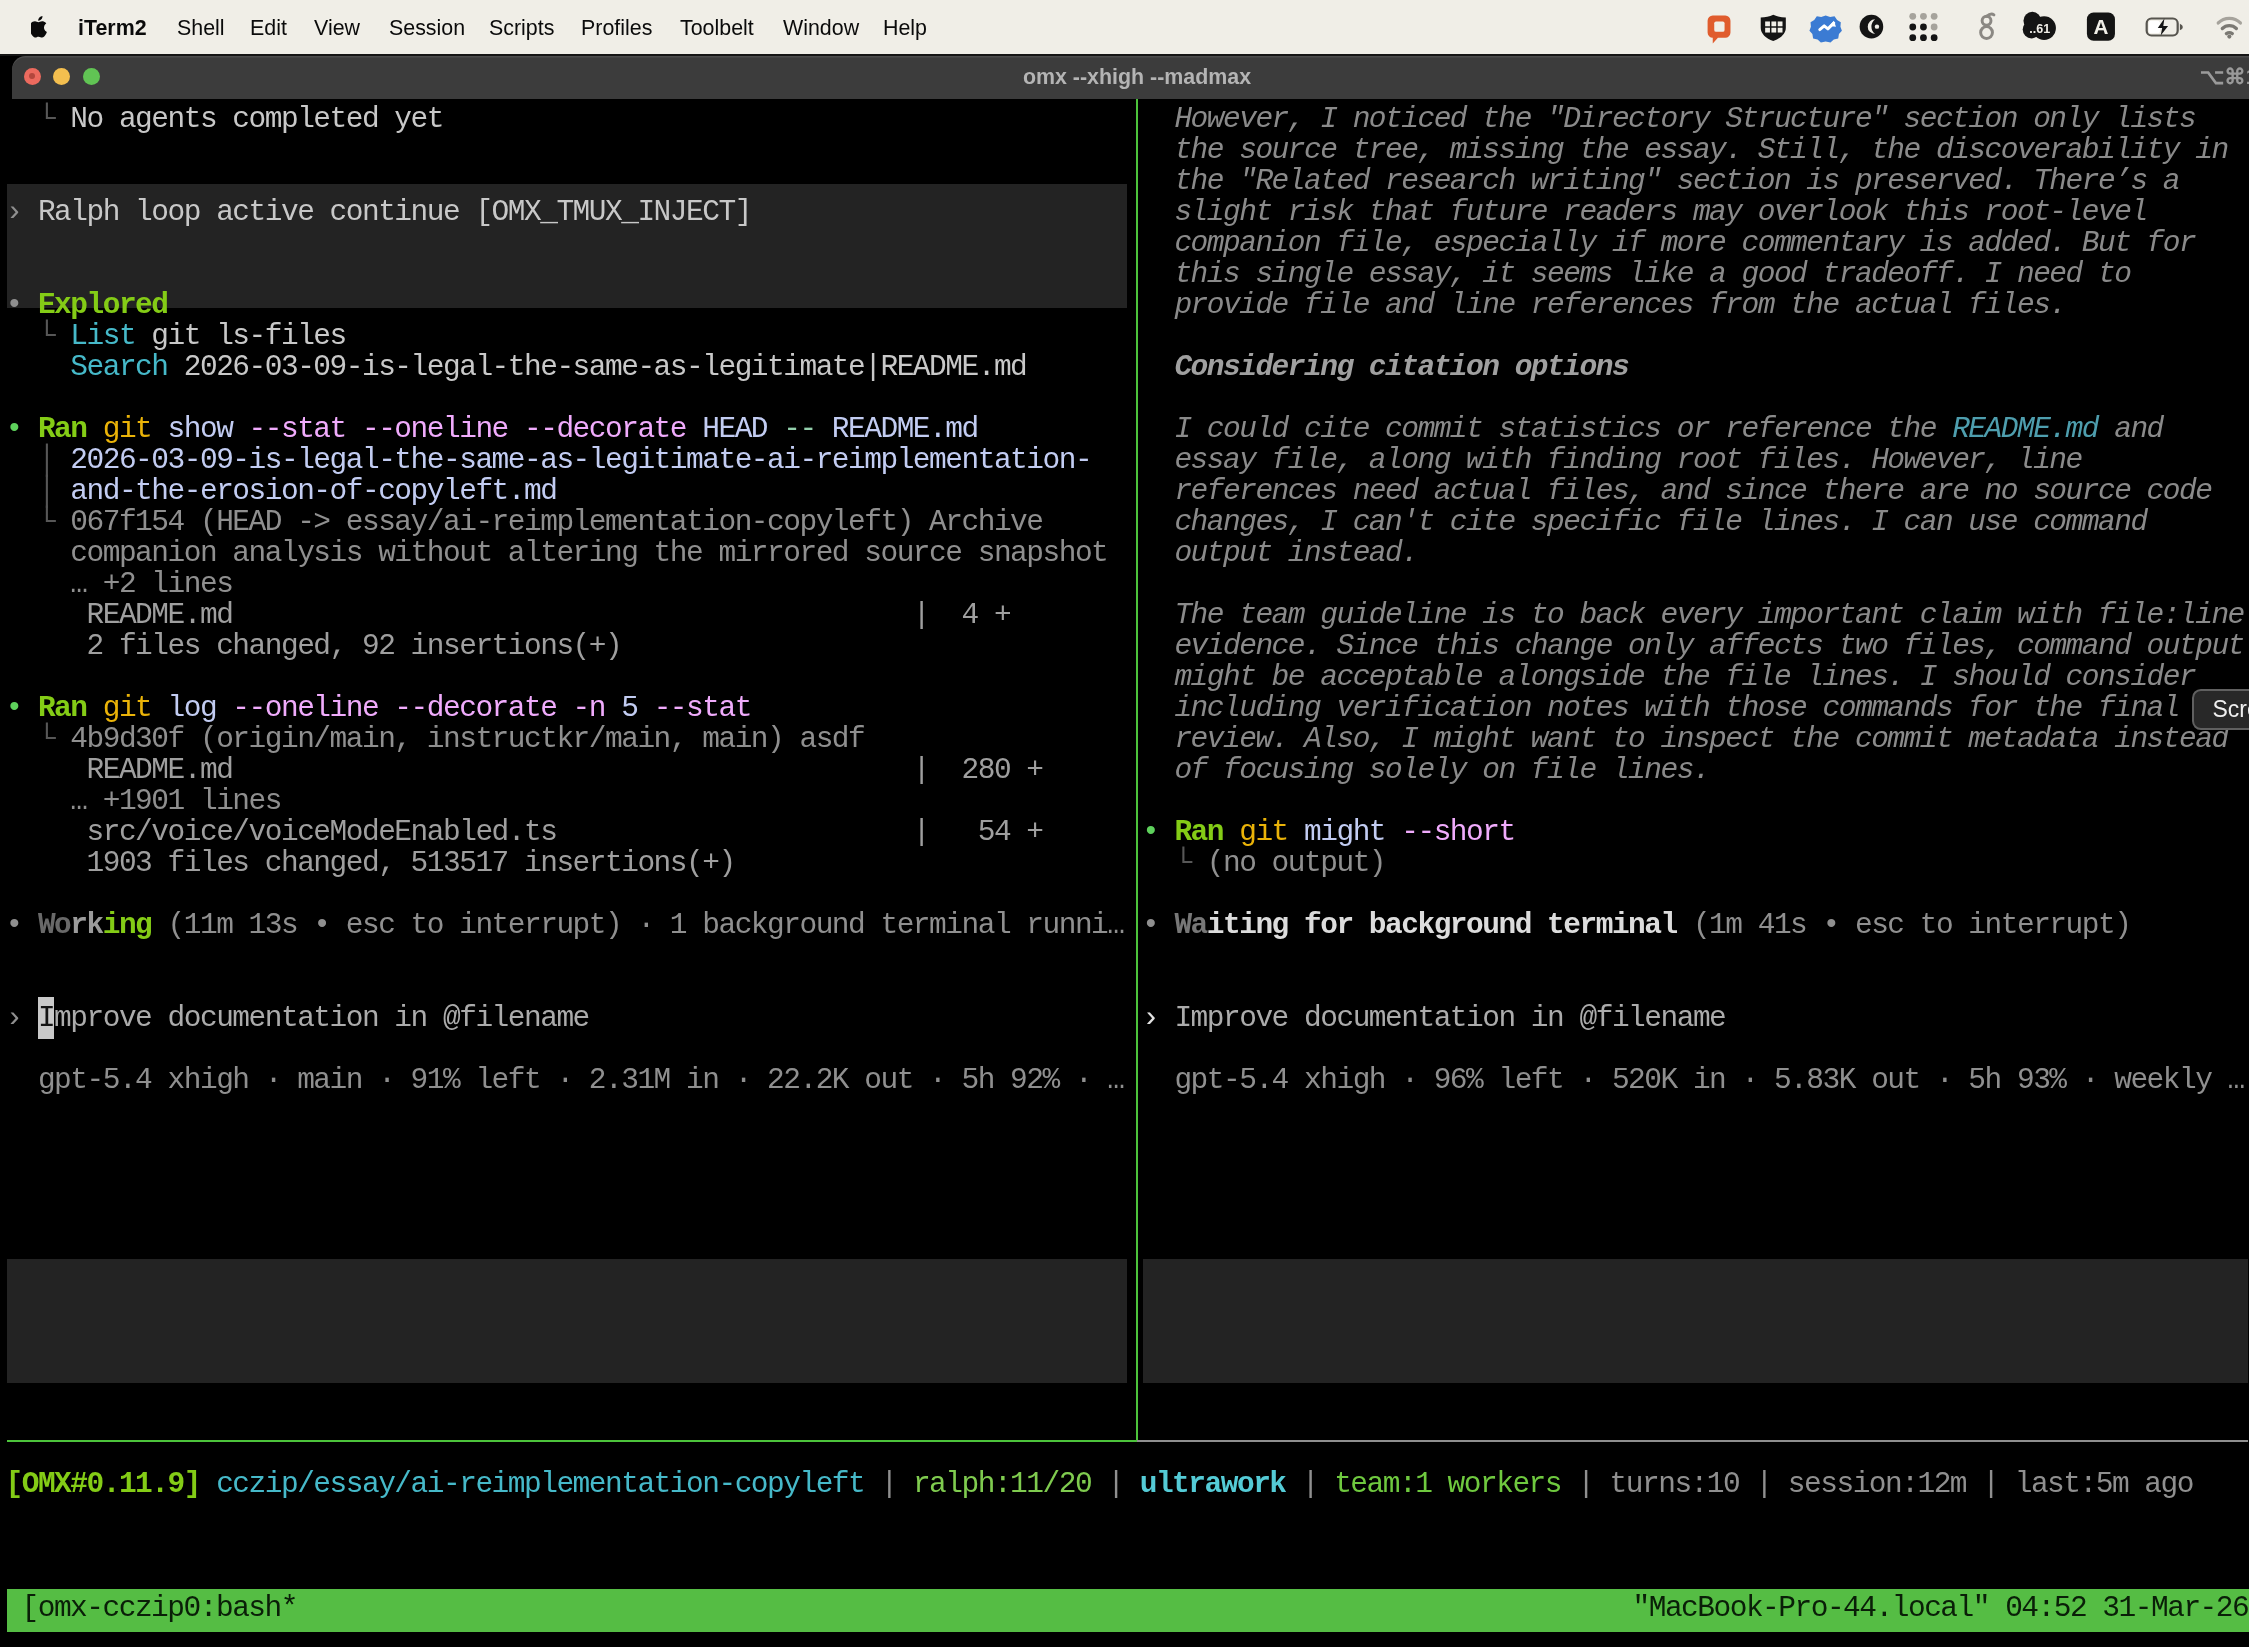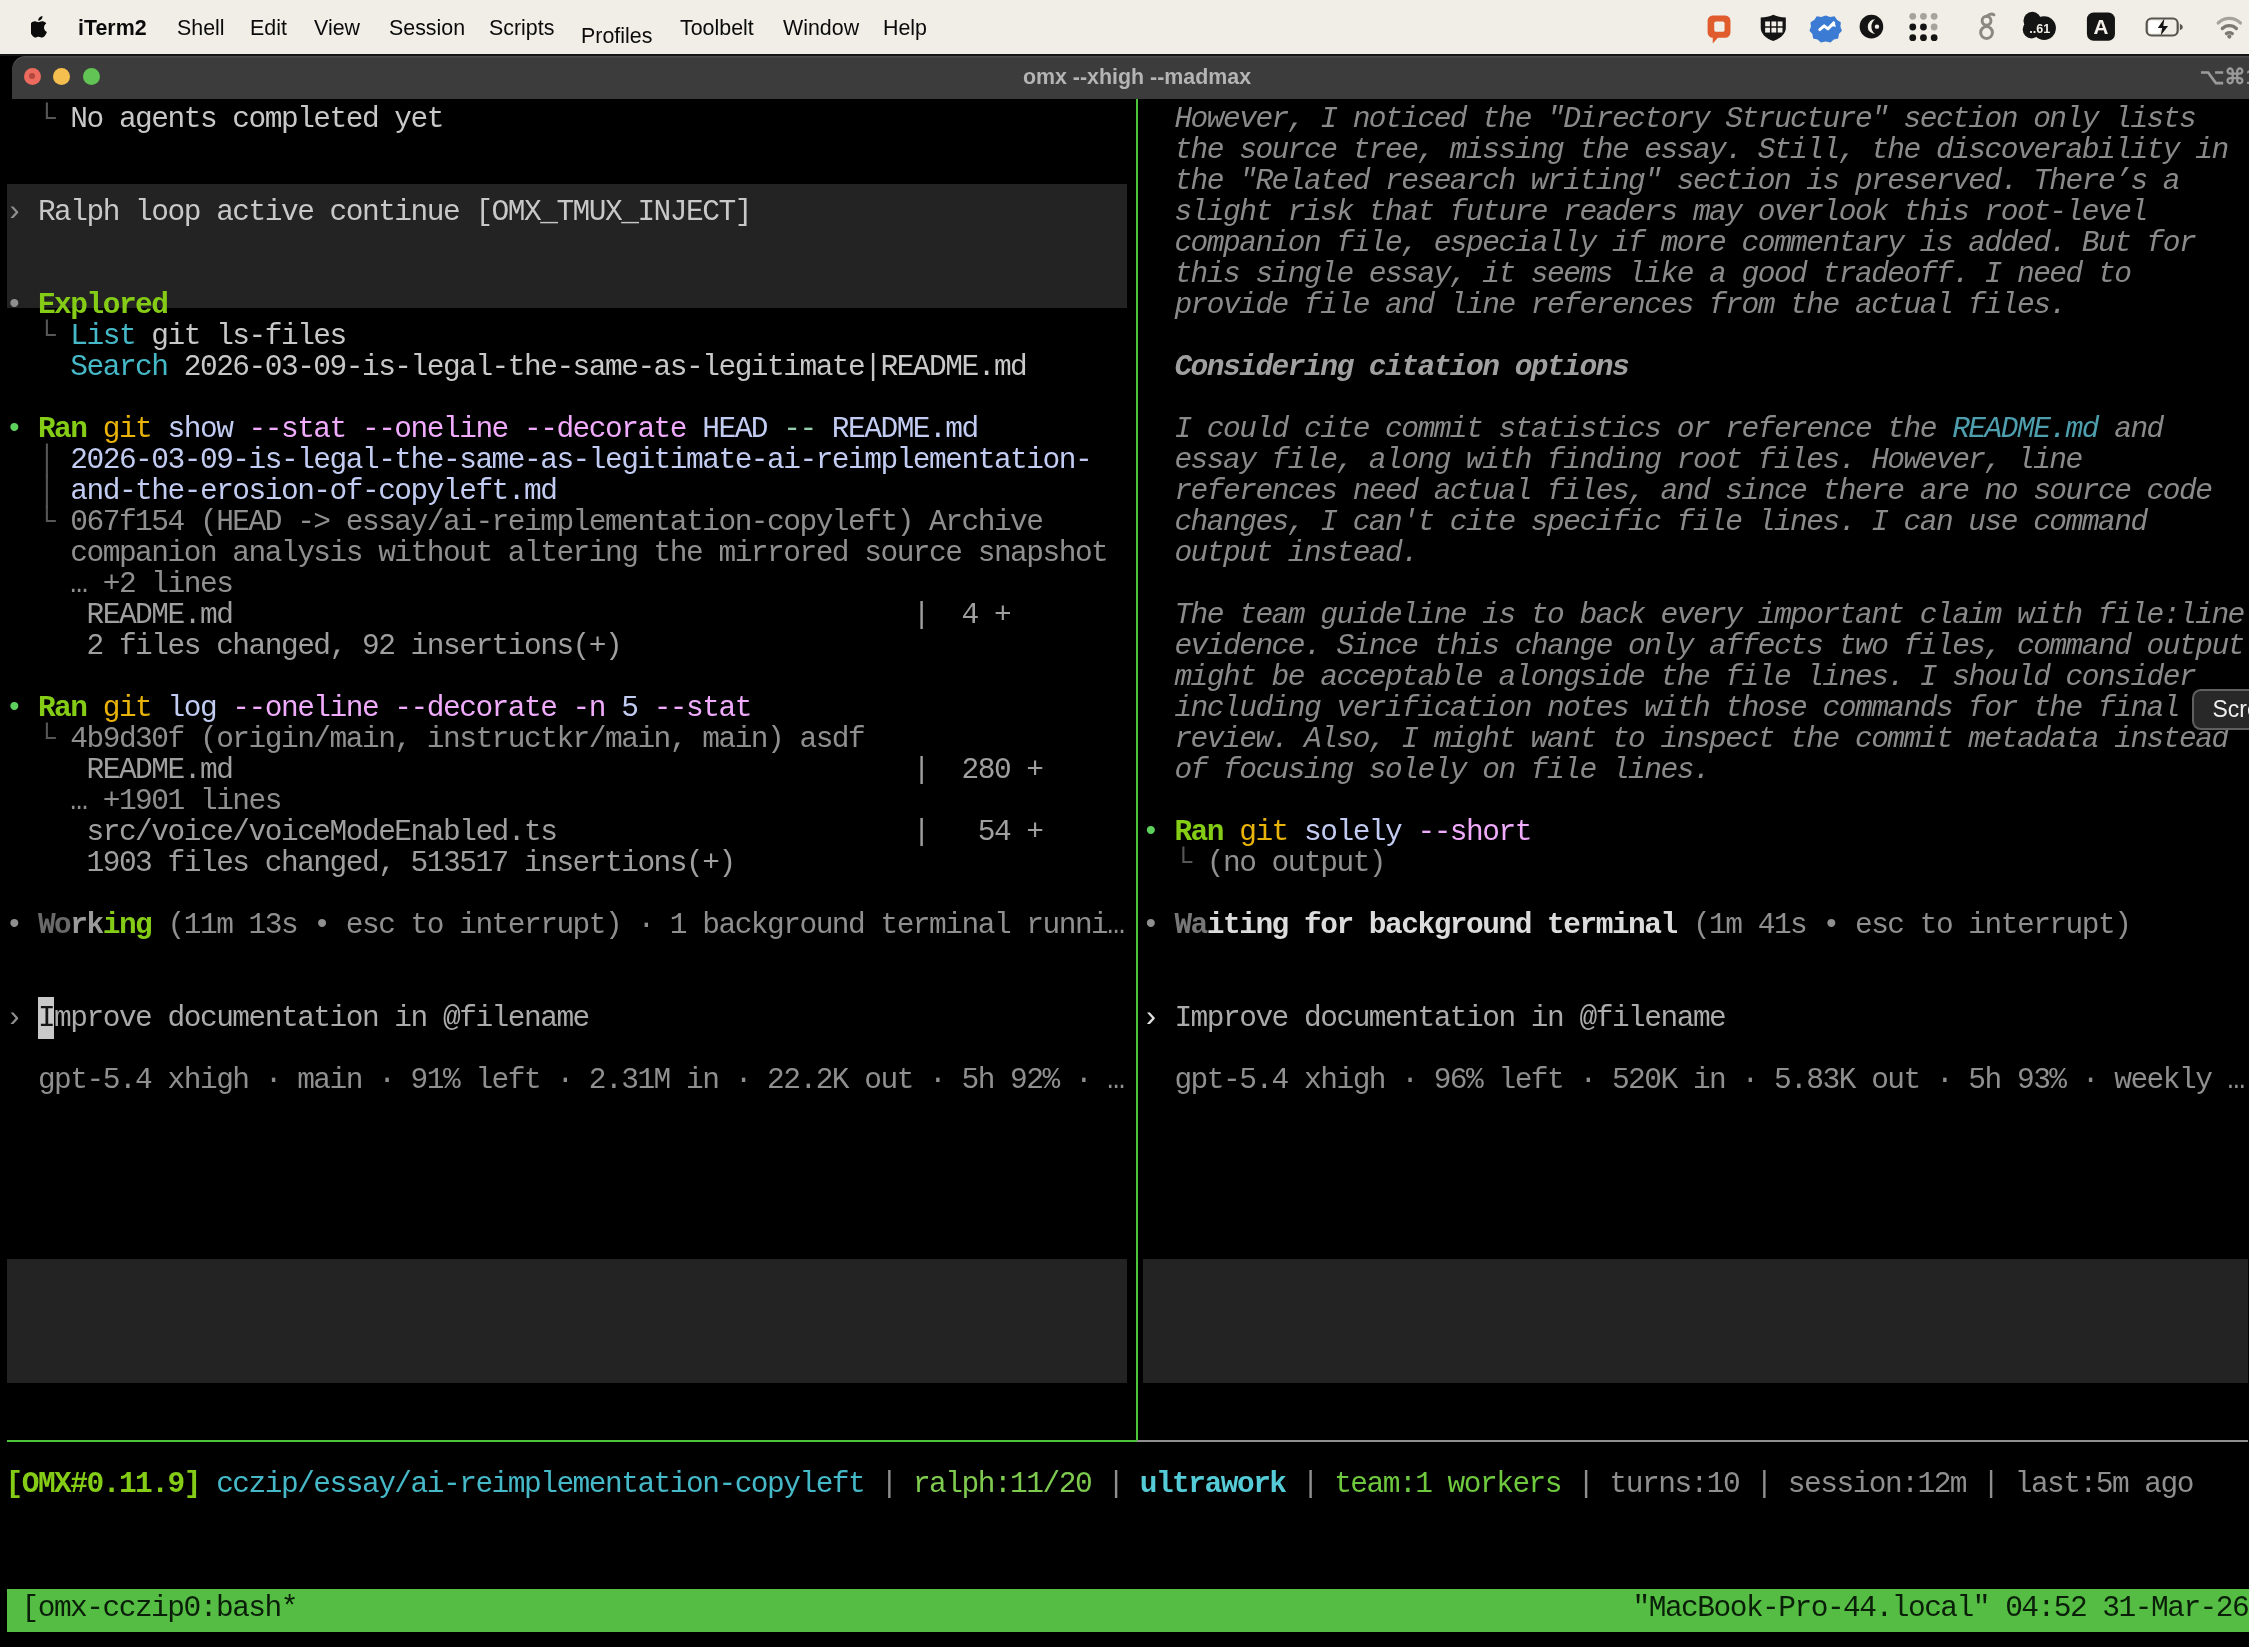--- a/index.html
+++ b/index.html
@@ -45,21 +45,21 @@
   <svg style="position:absolute; left:31px; top:14.8px;" width="19" height="23.6" viewBox="0 0 25 30">
     <path fill="#0b0b0b" d="M17.1 15.9c0-3.6 2.9-5.3 3-5.4-1.6-2.4-4.2-2.7-5.1-2.8-2.2-.2-4.2 1.3-5.3 1.3-1.1 0-2.8-1.3-4.6-1.2-2.4 0-4.6 1.4-5.8 3.5-2.5 4.3-.7 10.7 1.7 14.2 1.2 1.7 2.6 3.6 4.4 3.6 1.8-.1 2.5-1.1 4.6-1.1 2.1 0 2.8 1.1 4.6 1.1 1.9 0 3.1-1.7 4.3-3.4 1.4-2 1.9-3.9 2-4-.1-.1-3.8-1.5-3.8-5.8z"></path>
     <path fill="#0b0b0b" d="M13.6 5.2c1-1.2 1.6-2.8 1.5-4.5-1.4.1-3.1 1-4.1 2.1-.9 1-1.7 2.7-1.5 4.3 1.6.1 3.1-.8 4.1-1.9z"></path>
   </svg>
   <span class="item" style="left:78px; font-weight:bold;">iTerm2</span>
   <span class="item" style="left:177px;">Shell</span>
   <span class="item" style="left:250px;">Edit</span>
   <span class="item" style="left:314px;">View</span>
   <span class="item" style="left:389px;">Session</span>
   <span class="item" style="left:489px;">Scripts</span>
-  <span class="item" style="left:581px;margin-top:8px;">Profiles</span>
+  <span class="item" style="left:581px;">Profiles</span>
   <span class="item" style="left:680px;">Toolbelt</span>
   <span class="item" style="left:783px;">Window</span>
   <span class="item" style="left:883px;">Help</span>
   <svg style="position:absolute; left:1698px; top:0;" width="552" height="54" viewBox="0 0 748 73">
 
 <g transform="translate(14,21)">
   <path fill="#E05C2D" d="M7 0 h16 a7 7 0 0 1 7 7 v16 a7 7 0 0 1 -7 7 h-10 l-7 8 v-8 h0 a7 7 0 0 1 -7 -7 v-16 a7 7 0 0 1 7 -7 z"></path>
   <rect x="8" y="8" width="14" height="14" rx="2.5" fill="#F0EEE7"></rect>
 </g>
 
@@ -196,21 +196,21 @@
   <i class="it">changes, I can't cite specific file lines. I can use command</i>
   <i class="it">output instead.</i>
 
   <i class="it">The team guideline is to back every important claim with file:line</i>
   <i class="it">evidence. Since this change only affects two files, command output</i>
   <i class="it">might be acceptable alongside the file lines. I should consider</i>
   <i class="it">including verification notes with those commands for the final</i>
   <i class="it">review. Also, I might want to inspect the commit metadata instead</i>
   <i class="it">of focusing solely on file lines.</i>
 
-<span class="gn">•</span> <b class="wt">Ran</b> <span class="bl">git</span> <span class="lv">solely</span> <span class="sa">--short</span>
+<span class="gn">•</span> <b class="wt">Ran</b> <span class="bl">git</span> <span class="lv">might</span> <span class="sa">--short</span>
   <span class="dim">└</span> <span class="gy">(no output)</span>
 
 <span class="gy">•</span> <b style="color:#777777">Wa</b><b style="color:#DCDCDC">iting for background terminal</b><span class="gy"> (1m 41s • esc to interrupt)</span>
 
 
 <span style="color:#E2E2E2">›</span> <span class="inp">Improve documentation in @filename</span>
 
   <span class="gy">gpt-5.4 xhigh · 96% left · 520K in · 5.83K out · 5h 93% · weekly …</span></pre>
   <pre id="omx" style="left:5.5px; top:1370px;"><b class="wt">[OMX#0.11.9]</b> <span class="cy">cczip/essay/ai-reimplementation-copyleft</span> <span class="gy">|</span> <span style="color:#7FCB4F">ralph:11/20</span> <span class="gy">|</span> <b style="color:#54CBD6">ultrawork</b> <span class="gy">|</span> <span style="color:#6FC93F">team:1 workers</span> <span class="gy">|</span> <span class="gy">turns:10</span> <span class="gy">|</span> <span class="gy">session:12m</span> <span class="gy">|</span> <span class="gy">last:5m ago</span></pre>
   <div style="position:absolute; left:7px; top:1490px; width:2242px; height:43px; background:#55BD44;"></div>

